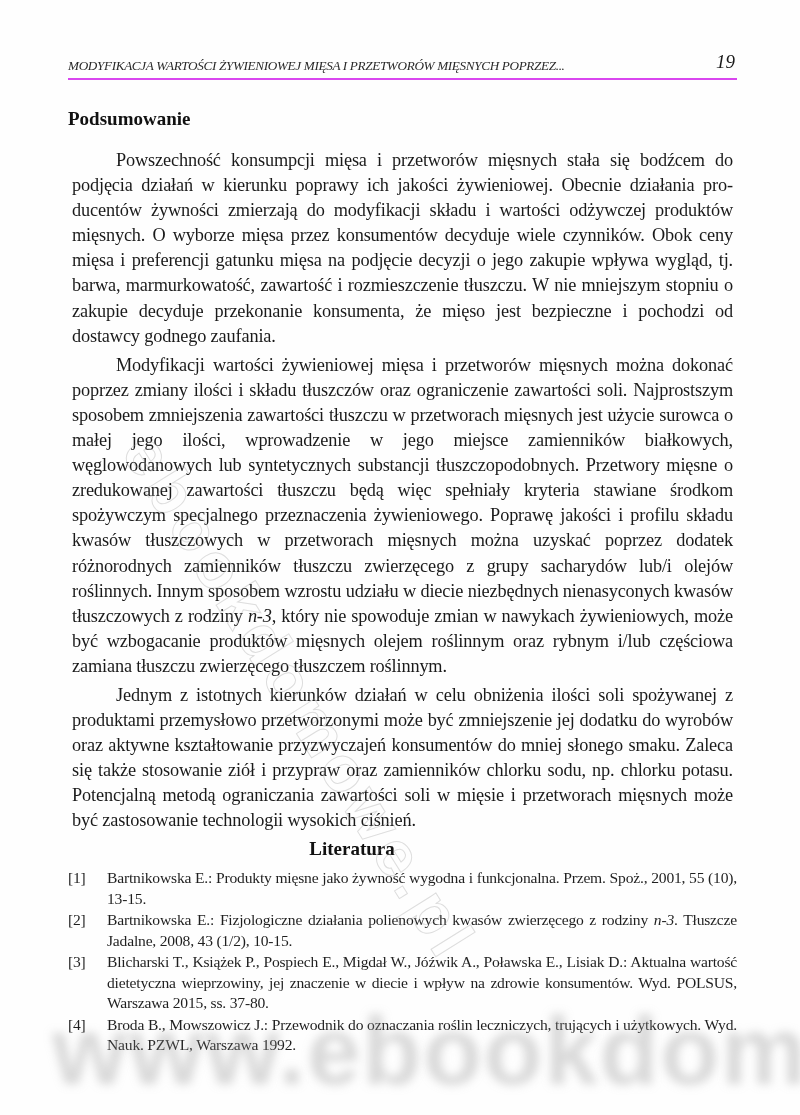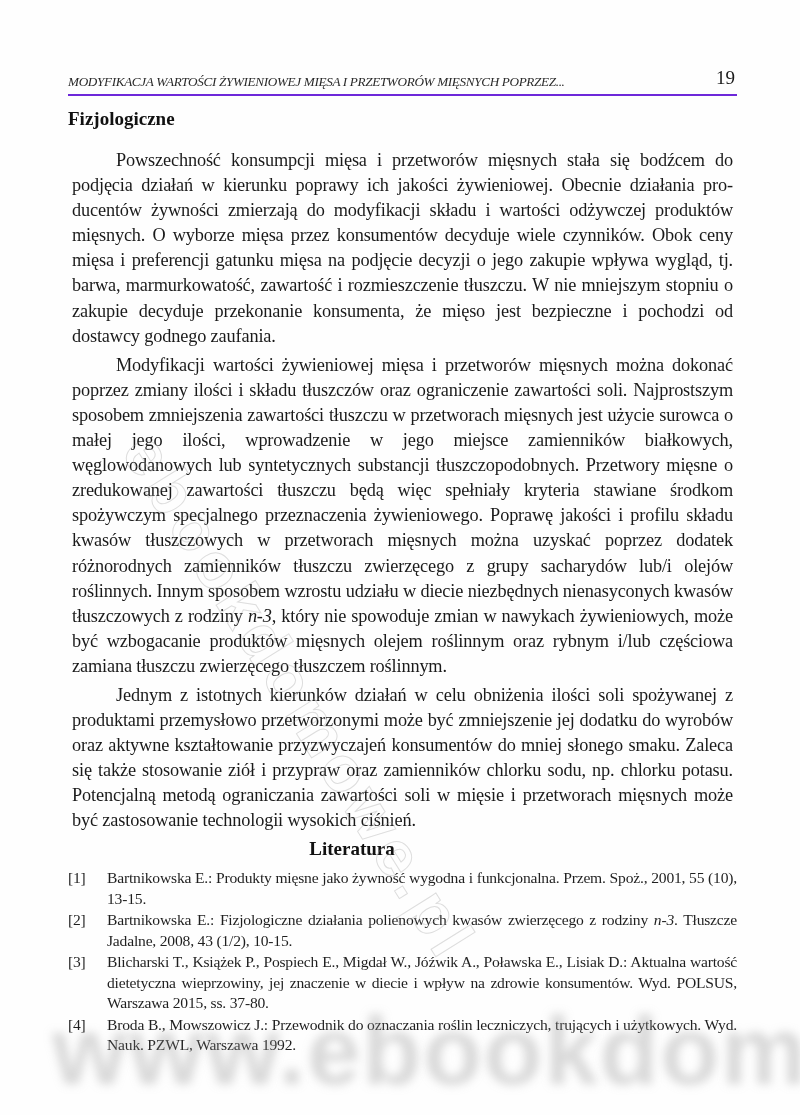--- a/index.html
+++ b/index.html
@@ -18,41 +18,42 @@
     .page {
       position: absolute;
       left: 0; top: 0;
       width: 800px;
       height: 1115px;
       background: #fefefe;
     }
     .running-head {
       position: absolute;
       left: 68px;
-      top: 66px;
+      top: 50px;
       width: 669px;
       height: 28px;
-      border-bottom: 2px solid #6d28d9;
+      border-bottom: 2px solid #d946ef;
     }
     .running-title {
       position: absolute;
       left: 0;
       top: 8px;
       font-style: italic;
       font-size: 13.2px;
       letter-spacing: -0.35px;
       color: #2a2a2a;
       white-space: nowrap;
     }
     .page-number {
       position: absolute;
       right: 2px;
       top: 1px;
       font-size: 19px;
       color: #1a1a1a;
+      font-style: italic;
     }
     .section-heading {
       position: absolute;
       left: 68px;
       top: 108px;
       font-weight: bold;
       font-size: 19px;
       margin: 0;
       color: #111;
     }
@@ -137,21 +138,21 @@
 </head>
 <body>
 
 <div class="page">
 
   <div class="running-head">
     <span class="running-title">MODYFIKACJA WARTOŚCI ŻYWIENIOWEJ MIĘSA I PRZETWORÓW MIĘSNYCH POPRZEZ...</span>
     <span class="page-number">19</span>
   </div>
 
-  <h2 class="section-heading">Fizjologiczne</h2>
+  <h2 class="section-heading">Podsumowanie</h2>
 
   <div class="body-text">
     <p>Powszechność konsumpcji mięsa i przetworów mięsnych stała się bodźcem do podjęcia działań w kierunku poprawy ich jakości żywieniowej. Obecnie działania pro­ducentów żywności zmierzają do modyfikacji składu i wartości odżywczej produktów mięsnych. O wyborze mięsa przez konsumentów decyduje wiele czynników. Obok ceny mięsa i preferencji gatunku mięsa na podjęcie decyzji o jego zakupie wpływa wygląd, tj. barwa, marmurkowatość, zawartość i rozmieszczenie tłuszczu. W nie mniejszym stopniu o zakupie decyduje przekonanie konsumenta, że mięso jest bez­pieczne i pochodzi od dostawcy godnego zaufania.</p>
     <p><span>Modyfikacji wartości żywieniowej mięsa i przetworów mięsnych można dokonać poprzez zmiany ilości i składu tłuszczów oraz ograniczenie zawartości soli. Najprost­szym sposobem zmniejszenia zawartości tłuszczu w przetworach mięsnych jest użycie surowca o małej jego ilości, wprowadzenie w jego miejsce zamienników białkowych, węglowodanowych lub syntetycznych substancji tłuszczopodobnych. Przetwory mię­sne o zredukowanej zawartości tłuszczu będą więc spełniały kryteria stawiane środkom spożywczym specjalnego przeznaczenia żywieniowego. Poprawę jakości i profilu składu kwasów tłuszczowych w przetworach mięsnych można uzyskać poprzez doda­tek różnorodnych zamienników tłuszczu zwierzęcego z grupy sacharydów lub/i olejów roślinnych. Innym sposobem wzrostu udziału w diecie niezbędnych nienasyconych kwasów tłuszczowych z rodziny </span><em>n-3</em><span>, który nie spowoduje zmian w nawykach żywie­niowych, może być wzbogacanie produktów mięsnych olejem roślinnym oraz rybnym i/lub częściowa zamiana tłuszczu zwierzęcego tłuszczem roślinnym.</span></p>
     <p>Jednym z istotnych kierunków działań w celu obniżenia ilości soli spożywanej z produktami przemysłowo przetworzonymi może być zmniejszenie jej dodatku do wyrobów oraz aktywne kształtowanie przyzwyczajeń konsumentów do mniej słonego smaku. Zaleca się także stosowanie ziół i przypraw oraz zamienników chlorku sodu, np. chlorku potasu. Potencjalną metodą ograniczania zawartości soli w mięsie i prze­tworach mięsnych może być zastosowanie technologii wysokich ciśnień.</p>
   </div>
 
   <h2 class="lit-heading">Literatura</h2>
 
   <div class="references">

